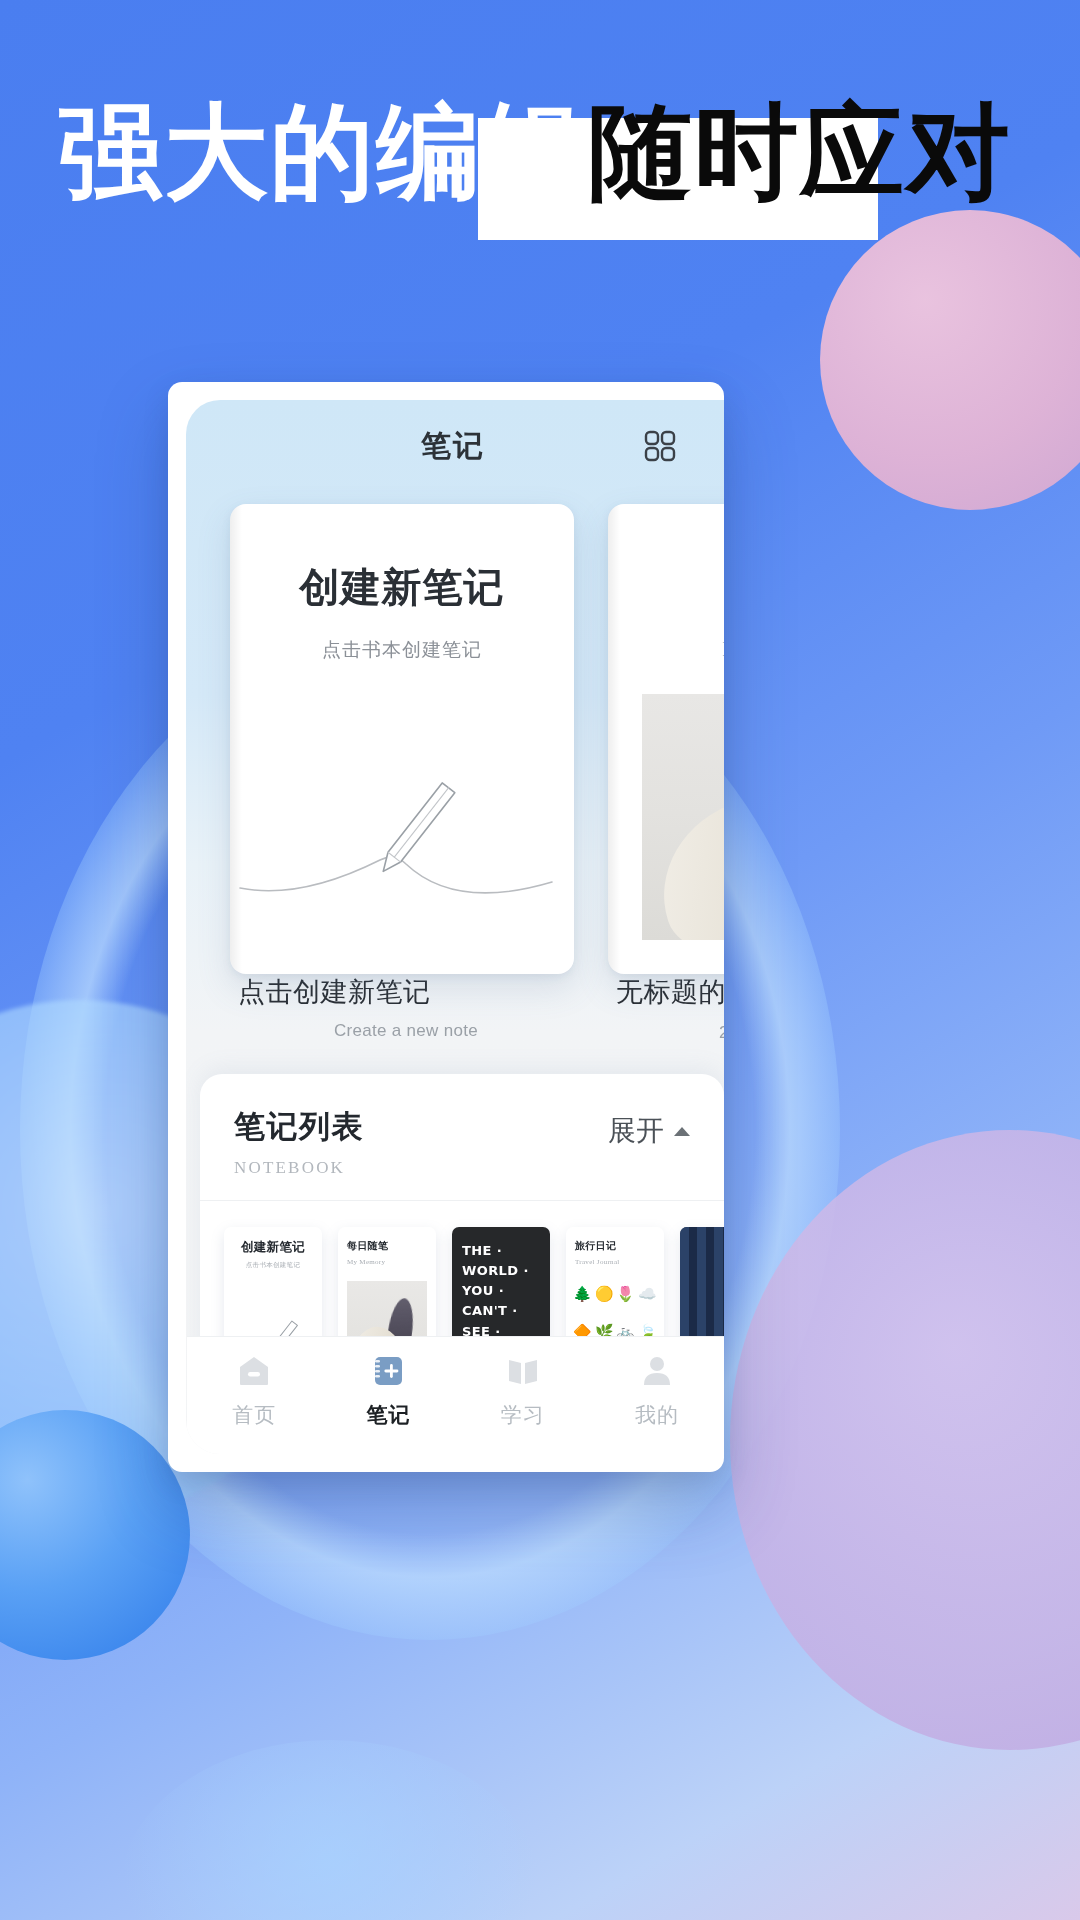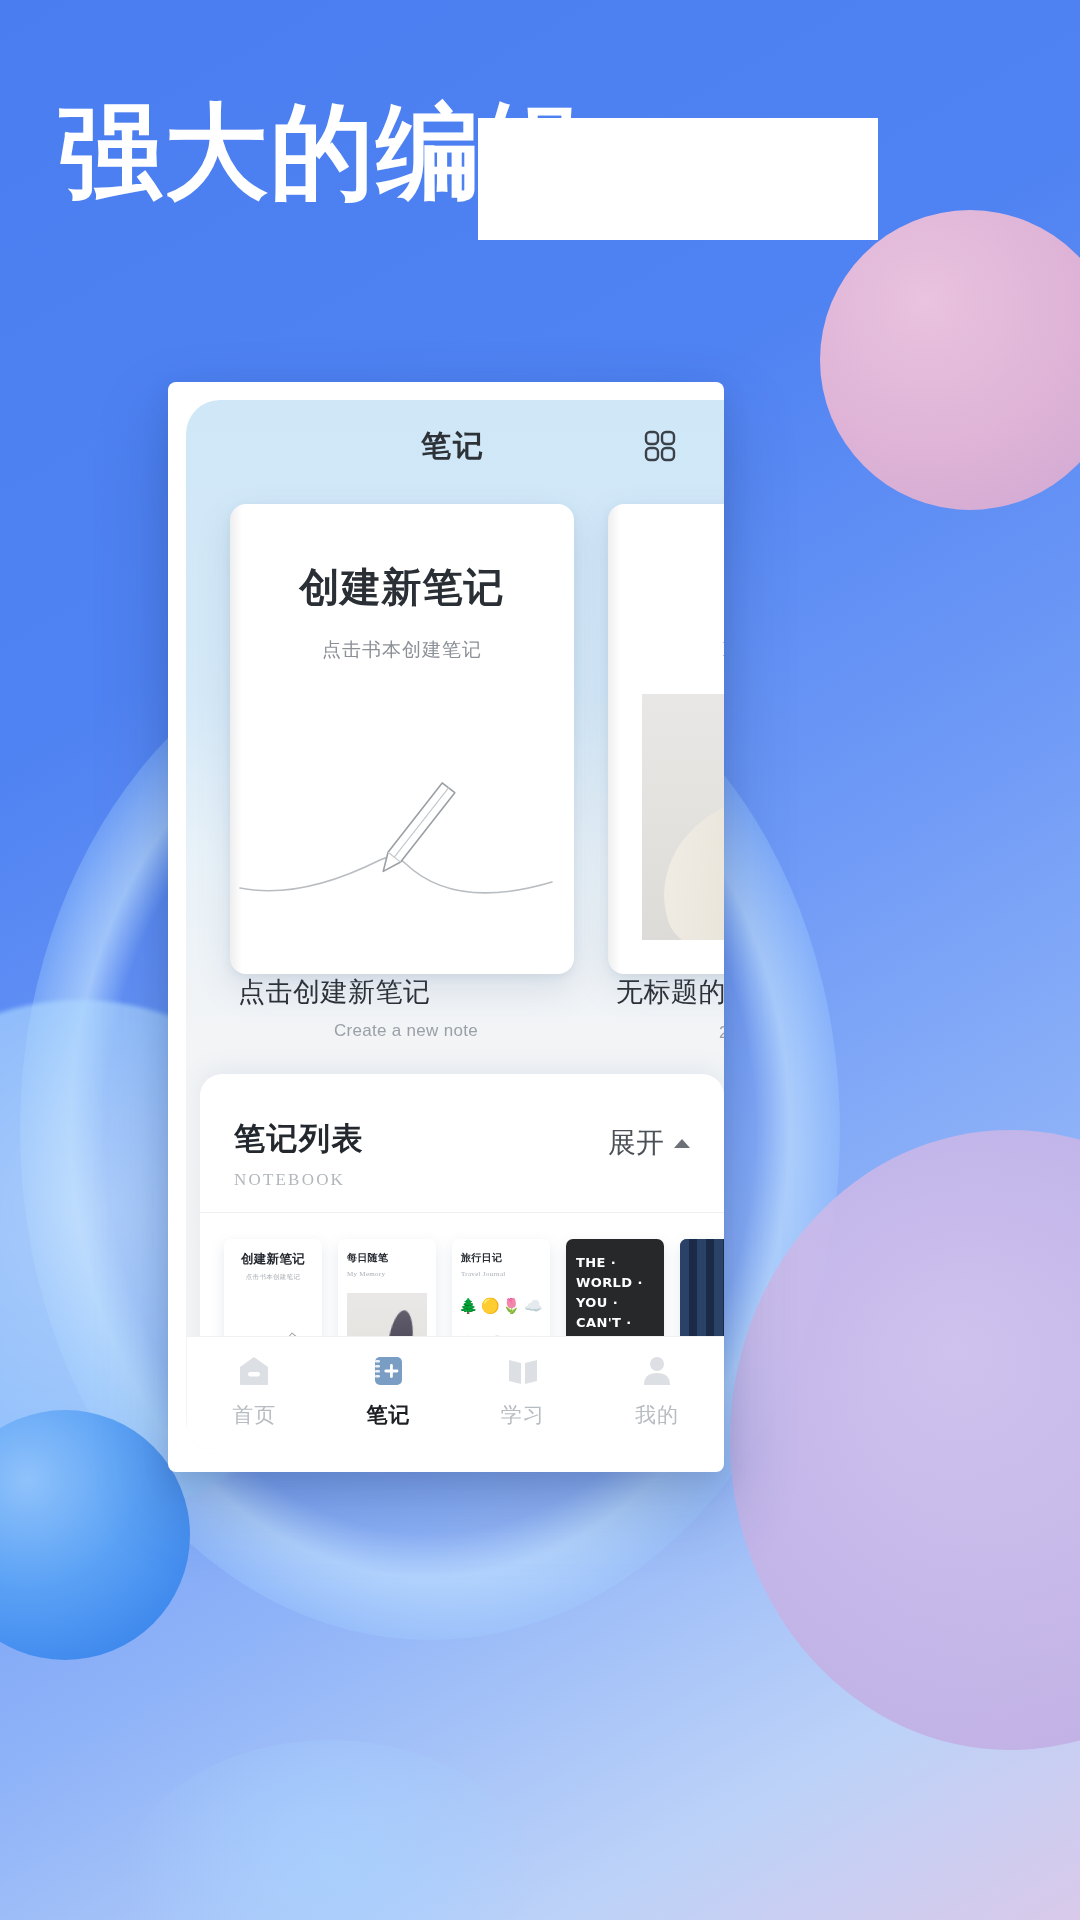--- a/index.html
+++ b/index.html
@@ -81,21 +81,21 @@
     background: #ffffff;
     z-index: 1;
   }
 
   
   #phone {
     position: absolute;
     left: 168px; top: 382px;
     width: 556px; height: 1090px;
     background: #ffffff;
-    border-radius: 8px;
+    border-radius: 14px;
     box-shadow: 0 34px 70px rgba(36,66,130,.30), 0 10px 26px rgba(36,66,130,.16);
     overflow: hidden;
     z-index: 5;
   }
   #phone-screen {
     position: absolute;
     left: 18px; top: 18px; right: 0; bottom: 18px;
     width: 538px;
     background: linear-gradient(180deg, #cfe7f7 0%, #d5e9f8 28%, #e9f2f8 44%, #f2f4f6 60%, #f4f5f6 100%);
     border-top-left-radius: 34px;
@@ -223,21 +223,21 @@
     margin: 30px 0 0 14px;
     background: #ffffff;
     border-top-left-radius: 22px;
     border-top-right-radius: 22px;
     box-shadow: 0 -6px 22px rgba(120,140,170,.10);
     min-height: 330px;
     position: relative;
   }
   #panel-head {
     display: flex; align-items: flex-start; justify-content: space-between;
-    padding: 44px 34px 0 34px;
+    padding: 32px 34px 0 34px;
     border-bottom: 1px solid #eef0f2;
     padding-bottom: 22px;
   }
   #panel-title {
     font-family: "Liberation Serif", "DejaVu Serif", serif;
     font-size: 31px; font-weight: 700; color: #23282e;
     letter-spacing: 1.5px;
   }
   #panel-subtitle {
     margin-top: 10px;
@@ -352,20 +352,21 @@
 <div class="blob" id="blob-cyan-left"></div>
 <div class="blob" id="blob-pink-top"></div>
 <div class="blob" id="blob-lilac-right"></div>
 <div class="blob" id="blob-blue-ball"></div>
 <div class="blob" id="blob-soft-bottom"></div>
 
 <div id="headline">
   <div class="headline-inner">
     <div id="headline-plate"></div>
     <span class="hl-white">强大的编辑</span>
+    <span class="hl-dark">随时应对</span>
   </div>
 </div>
 
 <div id="phone">
   <div id="phone-screen">
 
     <div id="app-header">
       <div id="app-title">笔记</div>
       <div id="grid-icon-btn">
         <svg viewBox="0 0 36 36" width="36" height="36" aria-hidden="true">
@@ -447,20 +448,28 @@
 
         <div class="thumb">
           <div class="thumb-title">每日随笔</div>
           <div class="thumb-sub">My Memory</div>
           <div class="thumb-photo">
             <div class="photo-bouquet"></div>
             <div class="photo-stem"></div>
             <div class="photo-arm"></div>
             <div class="photo-hand"></div>
           </div>
+        </div>
+
+        <div class="thumb dark">
+          <div class="dark-line">THE ·</div>
+          <div class="dark-line">WORLD ·</div>
+          <div class="dark-line">YOU ·</div>
+          <div class="dark-line">CAN'T ·</div>
+          <div class="dark-line">SEE ·</div>
         </div>
 
         <div class="thumb">
           <div class="thumb-title">旅行日记</div>
           <div class="thumb-sub">Travel Journal</div>
           <div class="sticker-grid">
             <span class="sticker">🌲</span>
             <span class="sticker">🟡</span>
             <span class="sticker">🌷</span>
             <span class="sticker">☁️</span>
@@ -468,28 +477,20 @@
             <span class="sticker">🌿</span>
             <span class="sticker">🚲</span>
             <span class="sticker">🍃</span>
             <span class="sticker">🌾</span>
             <span class="sticker">🍀</span>
             <span class="sticker">🌳</span>
             <span class="sticker">🪴</span>
           </div>
         </div>
 
-        <div class="thumb dark">
-          <div class="dark-line">THE ·</div>
-          <div class="dark-line">WORLD ·</div>
-          <div class="dark-line">YOU ·</div>
-          <div class="dark-line">CAN'T ·</div>
-          <div class="dark-line">SEE ·</div>
-        </div>
-
         <div class="thumb blue-lines"></div>
 
       </div>
     </div>
 
     <div id="bottom-nav">
 
       <div class="nav-item">
         <svg class="nav-icon" viewBox="0 0 40 40">
           <path d="M20 6 L34 16 L34 33 Q34 34 33 34 L7 34 Q6 34 6 33 L6 16 Z" fill="#dcdfe3"></path>

